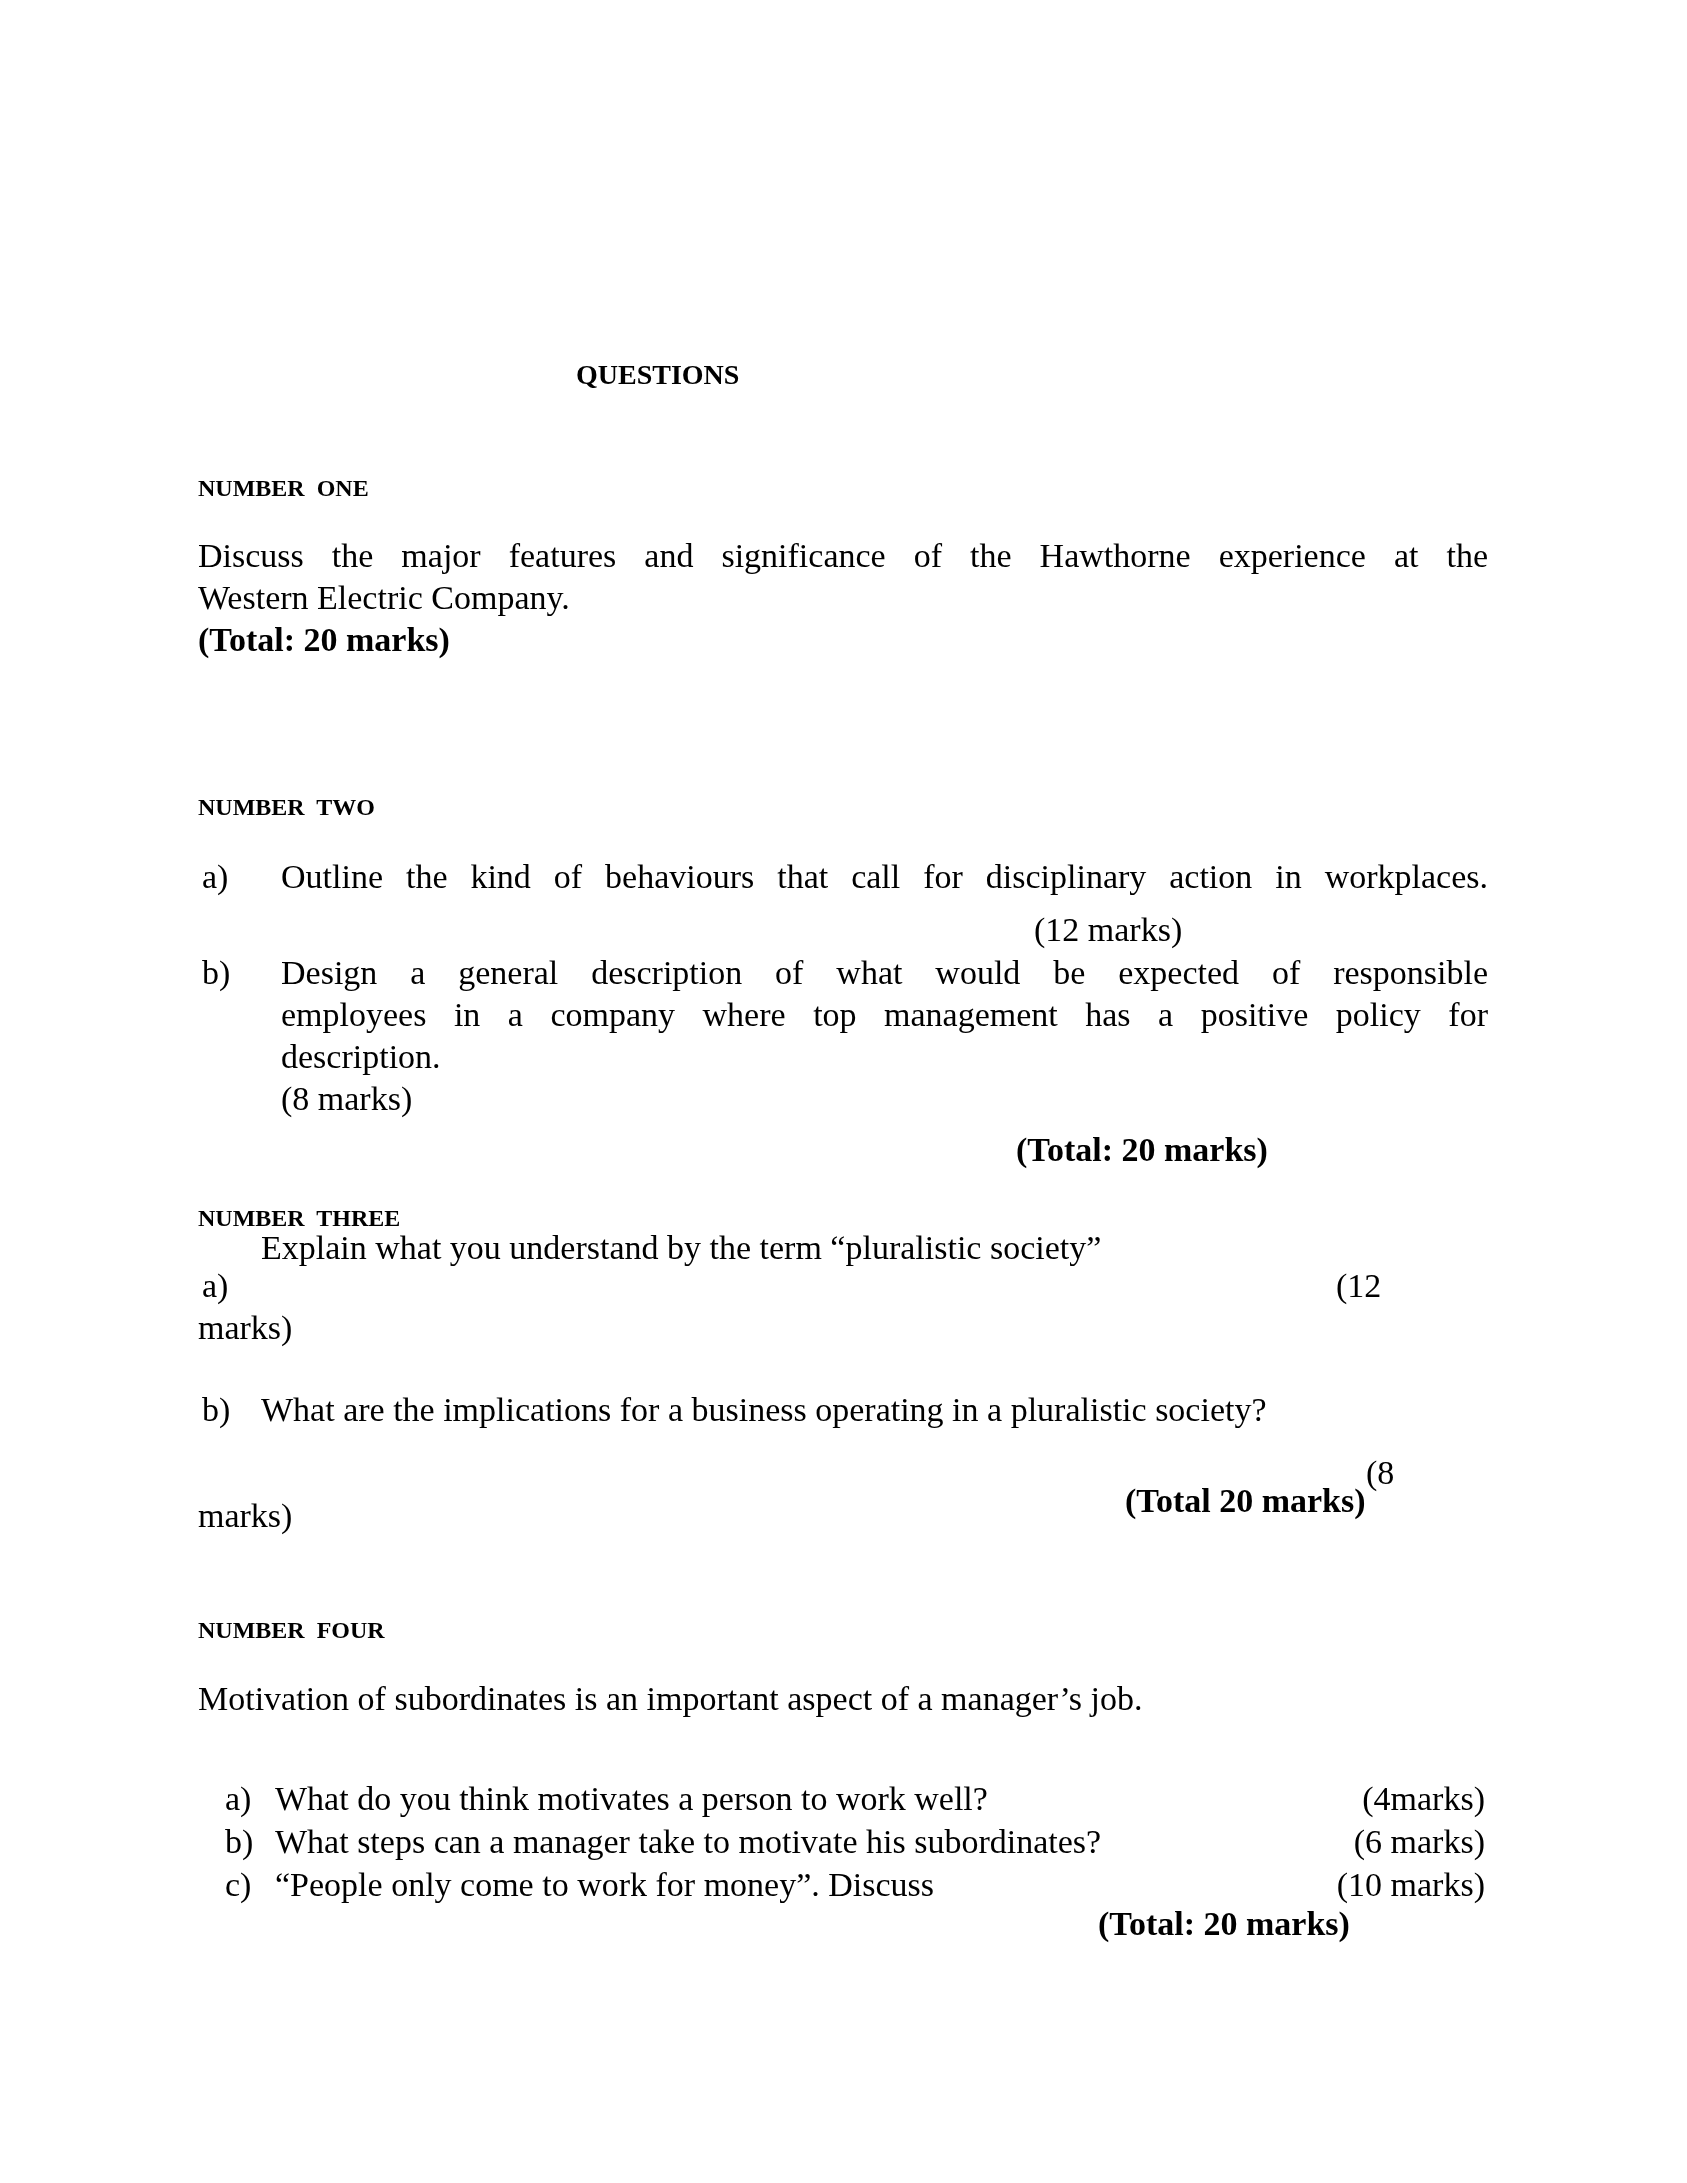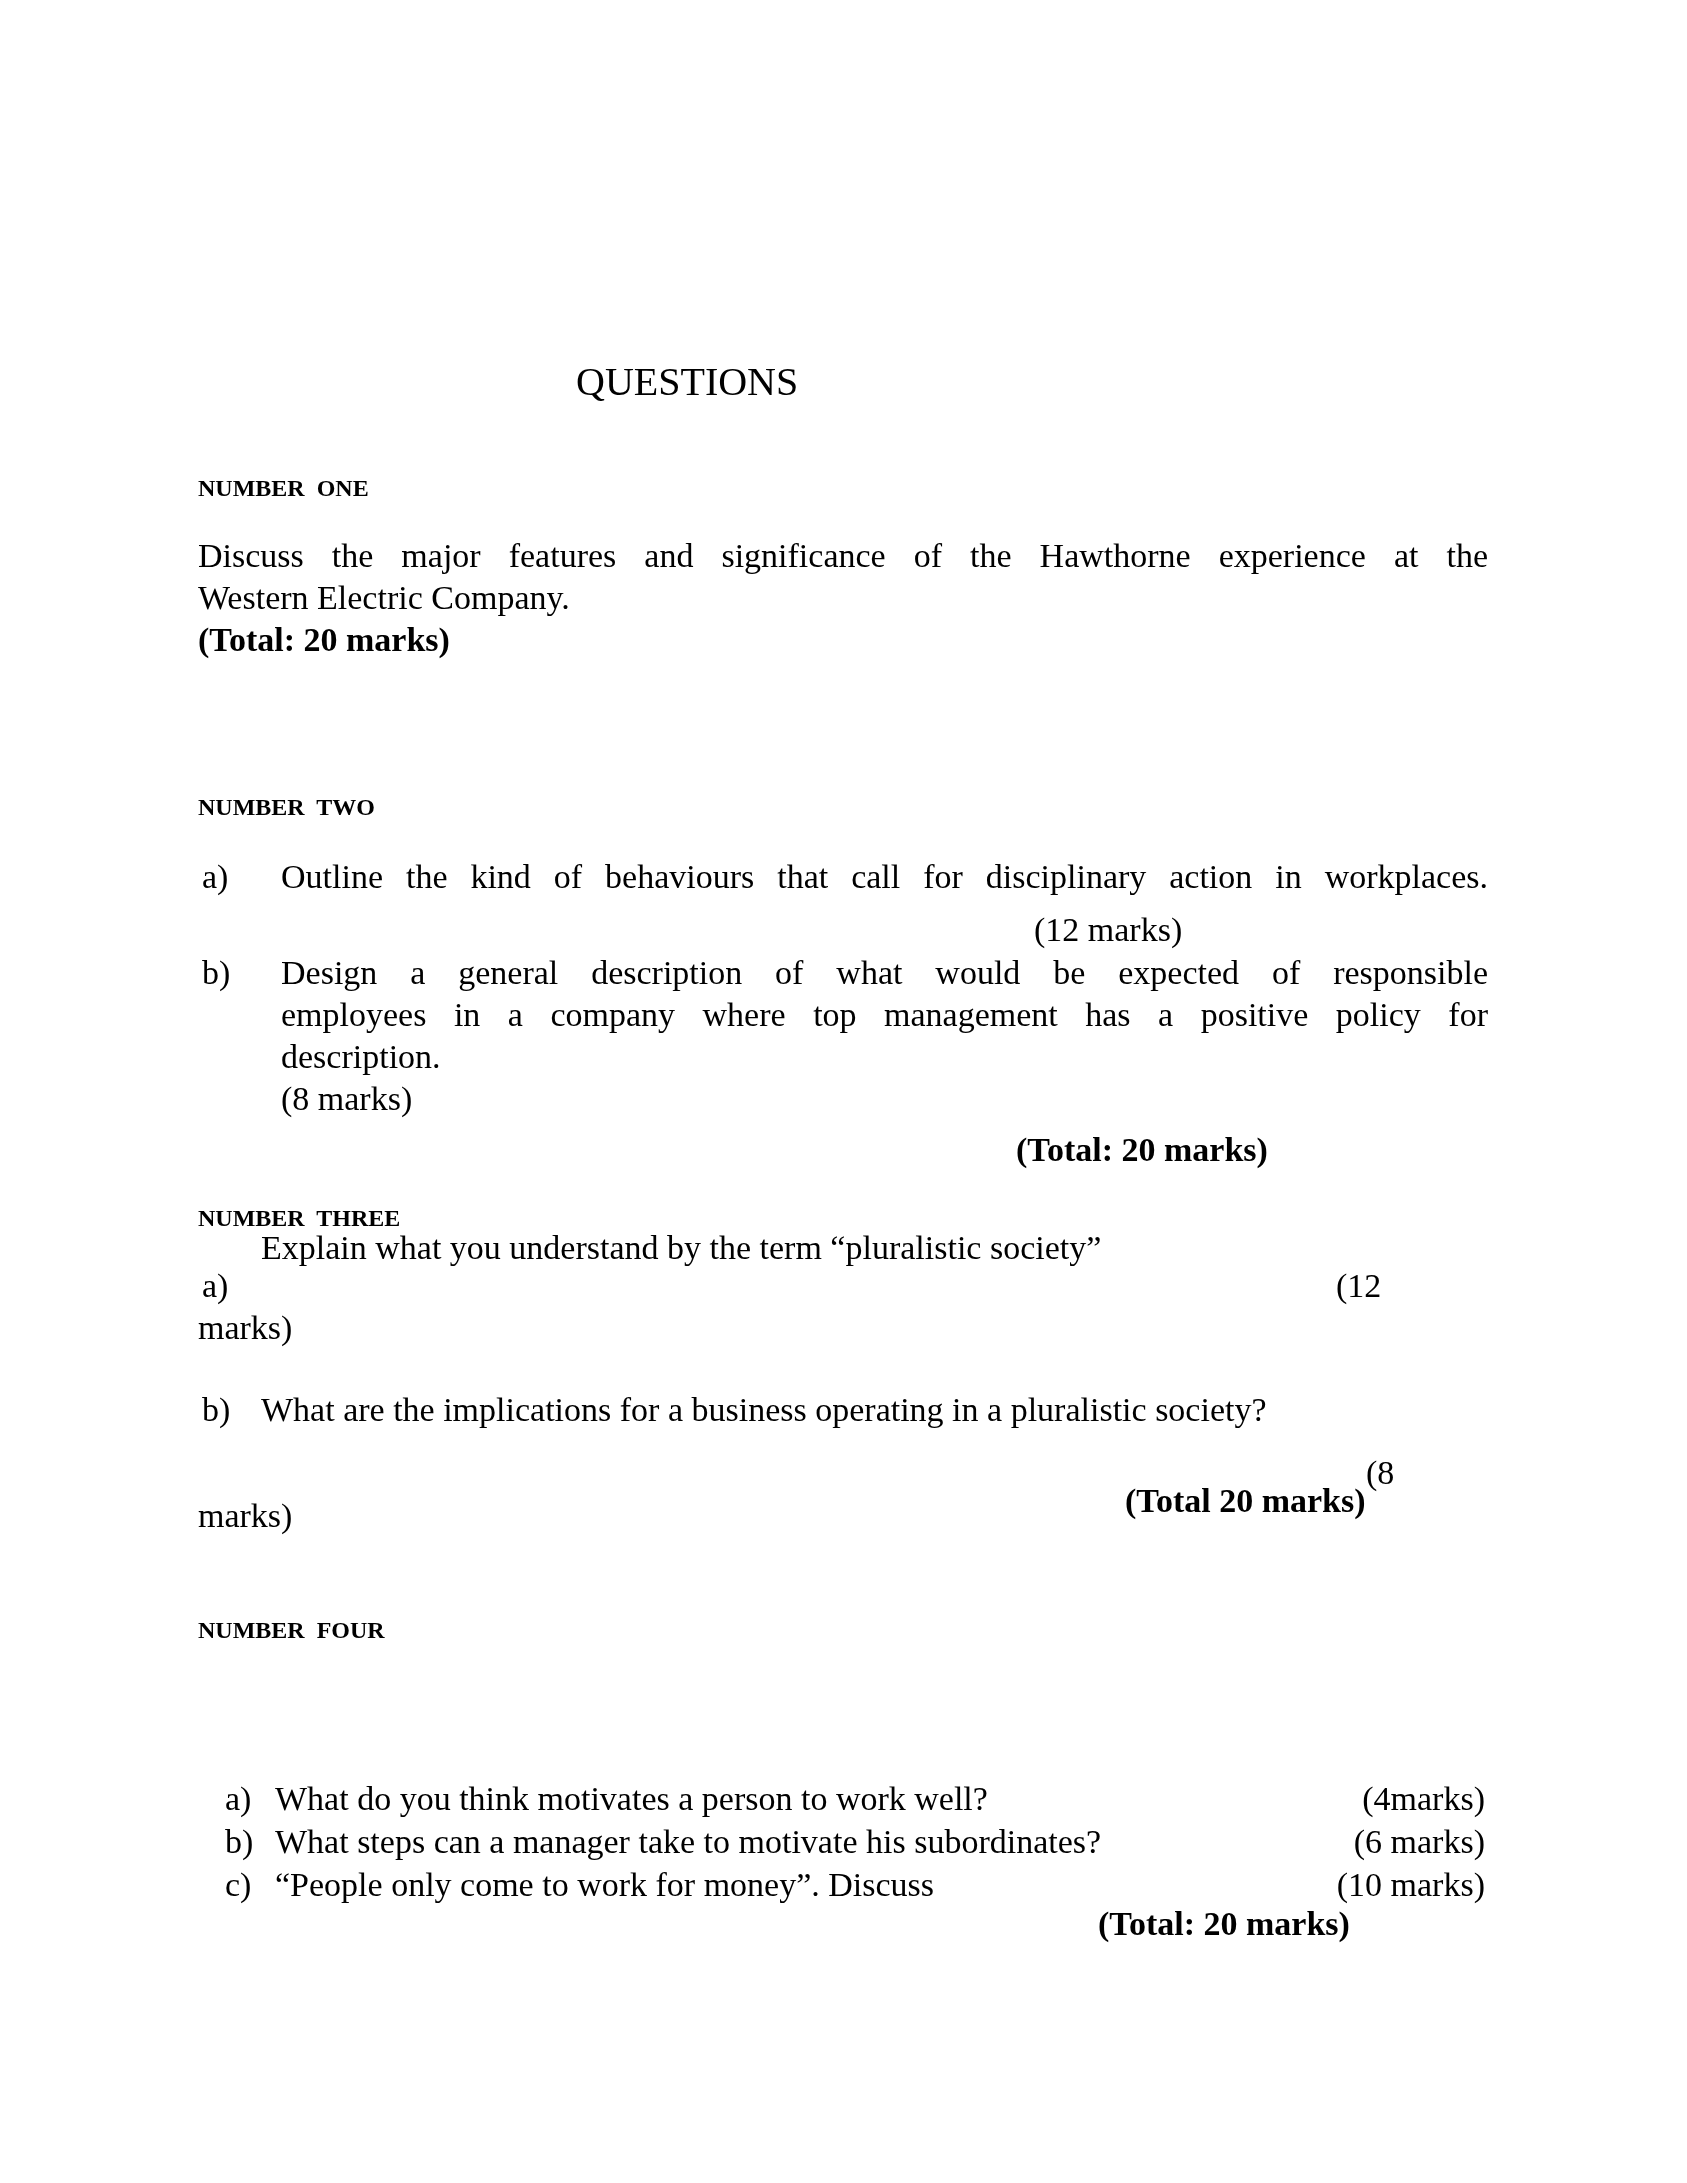--- a/index.html
+++ b/index.html
@@ -13,22 +13,22 @@
     height: 2183px;
     margin: 0 auto;
     background: #ffffff;
     font-family: "Liberation Serif", serif;
     color: #000000;
     overflow: hidden;
   }
   .abs { position: absolute; }
 
   .doc-title {
-    font-size: 40px;
-    font-weight: normal;
+    font-size: 28px;
+    font-weight: bold;
     line-height: 1.15;
     white-space: pre;
   }
   .section-heading {
     font-size: 24px;
     font-weight: bold;
     line-height: 1.15;
     white-space: pre;
   }
   .body-text {
@@ -96,20 +96,21 @@
 
   <div class="abs body-text" style="left:202px; top:1389px;">b)</div>
   <div class="abs body-text nowrap" style="left:261px; top:1389px;">What are the implications for a business operating in a pluralistic society?</div>
   <div class="abs body-text" style="left:1366px; top:1452px;">(8</div>
   <div class="abs body-text" style="left:198px; top:1495px;">marks)</div>
 
   <div class="abs body-text bold nowrap" style="left:1125px; top:1480px;">(Total 20 marks)</div>
 
   <div class="abs section-heading" style="left:198px; top:1617px;">NUMBER  FOUR</div>
 
+  <div class="abs body-text nowrap" style="left:198px; top:1678px;">Motivation of subordinates is an important aspect of a manager’s job.</div>
 
   <div class="abs q4-row" style="left:225px; top:1778px; width:1260px;">
     <span class="q4-marker">a)</span>
     <span class="q4-text">What do you think motivates a person to work well?</span>
     <span class="q4-spacer"></span>
     <span class="q4-marks">(4marks)</span>
   </div>
 
   <div class="abs q4-row" style="left:225px; top:1821px; width:1260px;">
     <span class="q4-marker">b)</span>

